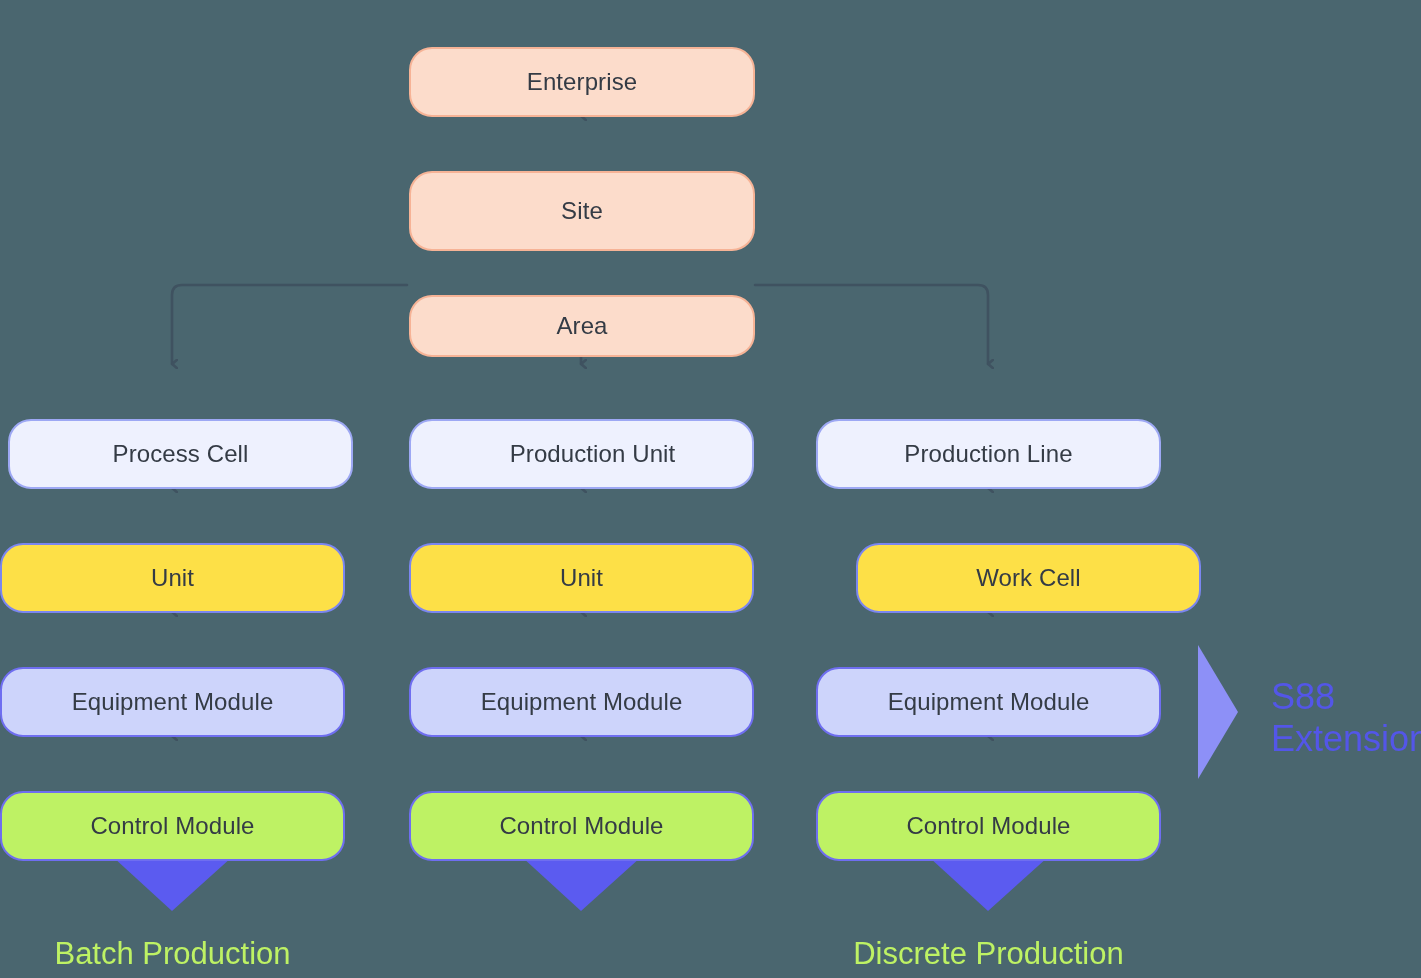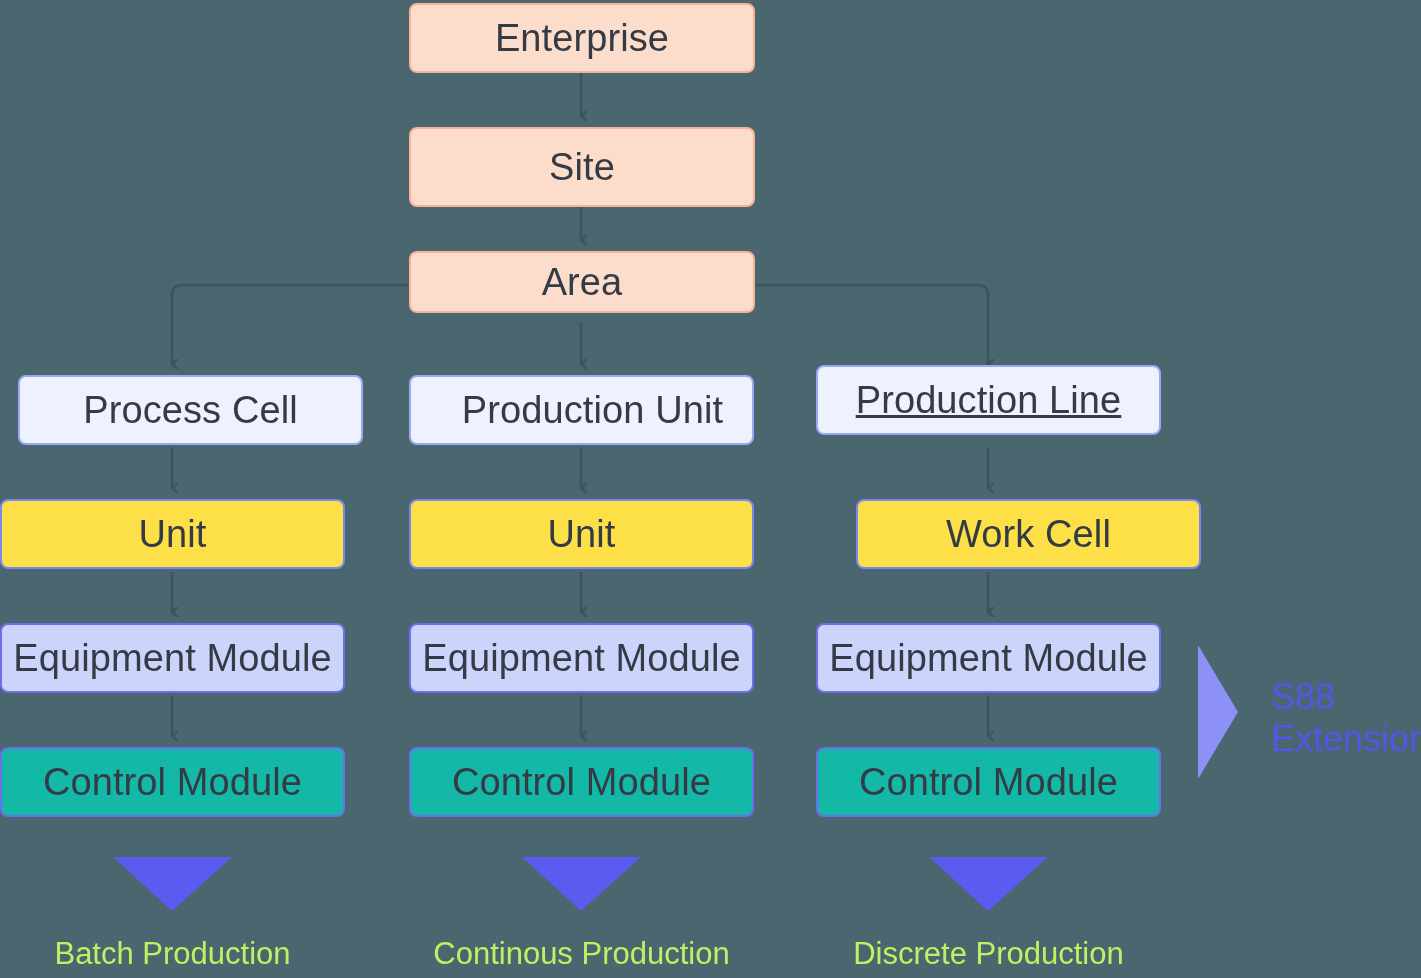--- a/index.html
+++ b/index.html
@@ -11,50 +11,51 @@
     position: relative;
     width: 1421px;
     height: 978px;
     background: #4a666f;
     overflow: hidden;
     font-family: "Liberation Sans", sans-serif;
   }
   .node {
     position: absolute;
     box-sizing: border-box;
-    border-radius: 8px;
+    border-radius: 23px;
     display: flex;
     align-items: center;
     justify-content: center;
     color: #343b45;
-    font-size: 38px;
+    font-size: 24px;
     font-weight: 400;
     letter-spacing: 0.1px;
     line-height: 1;
     text-align: center;
     white-space: nowrap;
+    margin-top: 44px;
   }
   .node.orange {
     background: #fcdccb;
     border: 2.5px solid #f6b396;
   }
   .node.tier1 {
     background: #eef1fe;
     border: 2.5px solid #9da8f4;
   }
   .node.tier2 {
     background: #fde047;
     border: 2.5px solid #7b86f0;
   }
   .node.tier3 {
     background: #cdd4fb;
     border: 2.5px solid #6f6ef0;
   }
   .node.tier4 {
-    background: #14b8a6;
+    background: #bef264;
     border: 2.5px solid #6f6ef0;
   }
   svg.links {
     position: absolute;
     left: 0; top: 0;
     width: 1421px;
     height: 978px;
     pointer-events: none;
     overflow: visible;
   }
@@ -120,21 +121,21 @@
   <div class="node orange" style="left:409px; top:3px; width:346px; height:70px;">
     <span>Enterprise</span>
   </div>
   <div class="node orange" style="left:409px; top:127px; width:346px; height:80px;">
     <span>Site</span>
   </div>
   <div class="node orange" style="left:409px; top:251px; width:346px; height:62px;">
     <span>Area</span>
   </div>
 
-  <div class="node tier1" style="left:18px; top:375px; width:345px; height:70px;">
+  <div class="node tier1" style="left:8px; top:375px; width:345px; height:70px;">
     <span>Process Cell</span>
   </div>
   <div class="node tier2" style="left:0px; top:499px; width:345px; height:70px;">
     <span>Unit</span>
   </div>
   <div class="node tier3" style="left:0px; top:623px; width:345px; height:70px;">
     <span>Equipment Module</span>
   </div>
   <div class="node tier4" style="left:0px; top:747px; width:345px; height:70px;">
     <span>Control Module</span>
@@ -146,35 +147,34 @@
   <div class="node tier2" style="left:409px; top:499px; width:345px; height:70px;">
     <span>Unit</span>
   </div>
   <div class="node tier3" style="left:409px; top:623px; width:345px; height:70px;">
     <span>Equipment Module</span>
   </div>
   <div class="node tier4" style="left:409px; top:747px; width:345px; height:70px;">
     <span>Control Module</span>
   </div>
 
-  <div class="node tier1" style="left:816px; top:365px; width:345px; height:70px;text-decoration:underline;">
+  <div class="node tier1" style="left:816px; top:375px; width:345px; height:70px;">
     <span>Production Line</span>
   </div>
   <div class="node tier2" style="left:856px; top:499px; width:345px; height:70px;">
     <span>Work Cell</span>
   </div>
   <div class="node tier3" style="left:816px; top:623px; width:345px; height:70px;">
     <span>Equipment Module</span>
   </div>
   <div class="node tier4" style="left:816px; top:747px; width:345px; height:70px;">
     <span>Control Module</span>
   </div>
 
   <div class="prod-label" style="left:0px; top:938px; width:345px;">Batch Production</div>
-  <div class="prod-label" style="left:409px; top:938px; width:345px;">Continous Production</div>
   <div class="prod-label" style="left:816px; top:938px; width:345px;">Discrete Production</div>
 
   <div class="s88-label" style="left:1271px; top:676px;">
     <div>S88</div>
     <div>Extension</div>
   </div>
 
 </div>
 
 </body></html>

